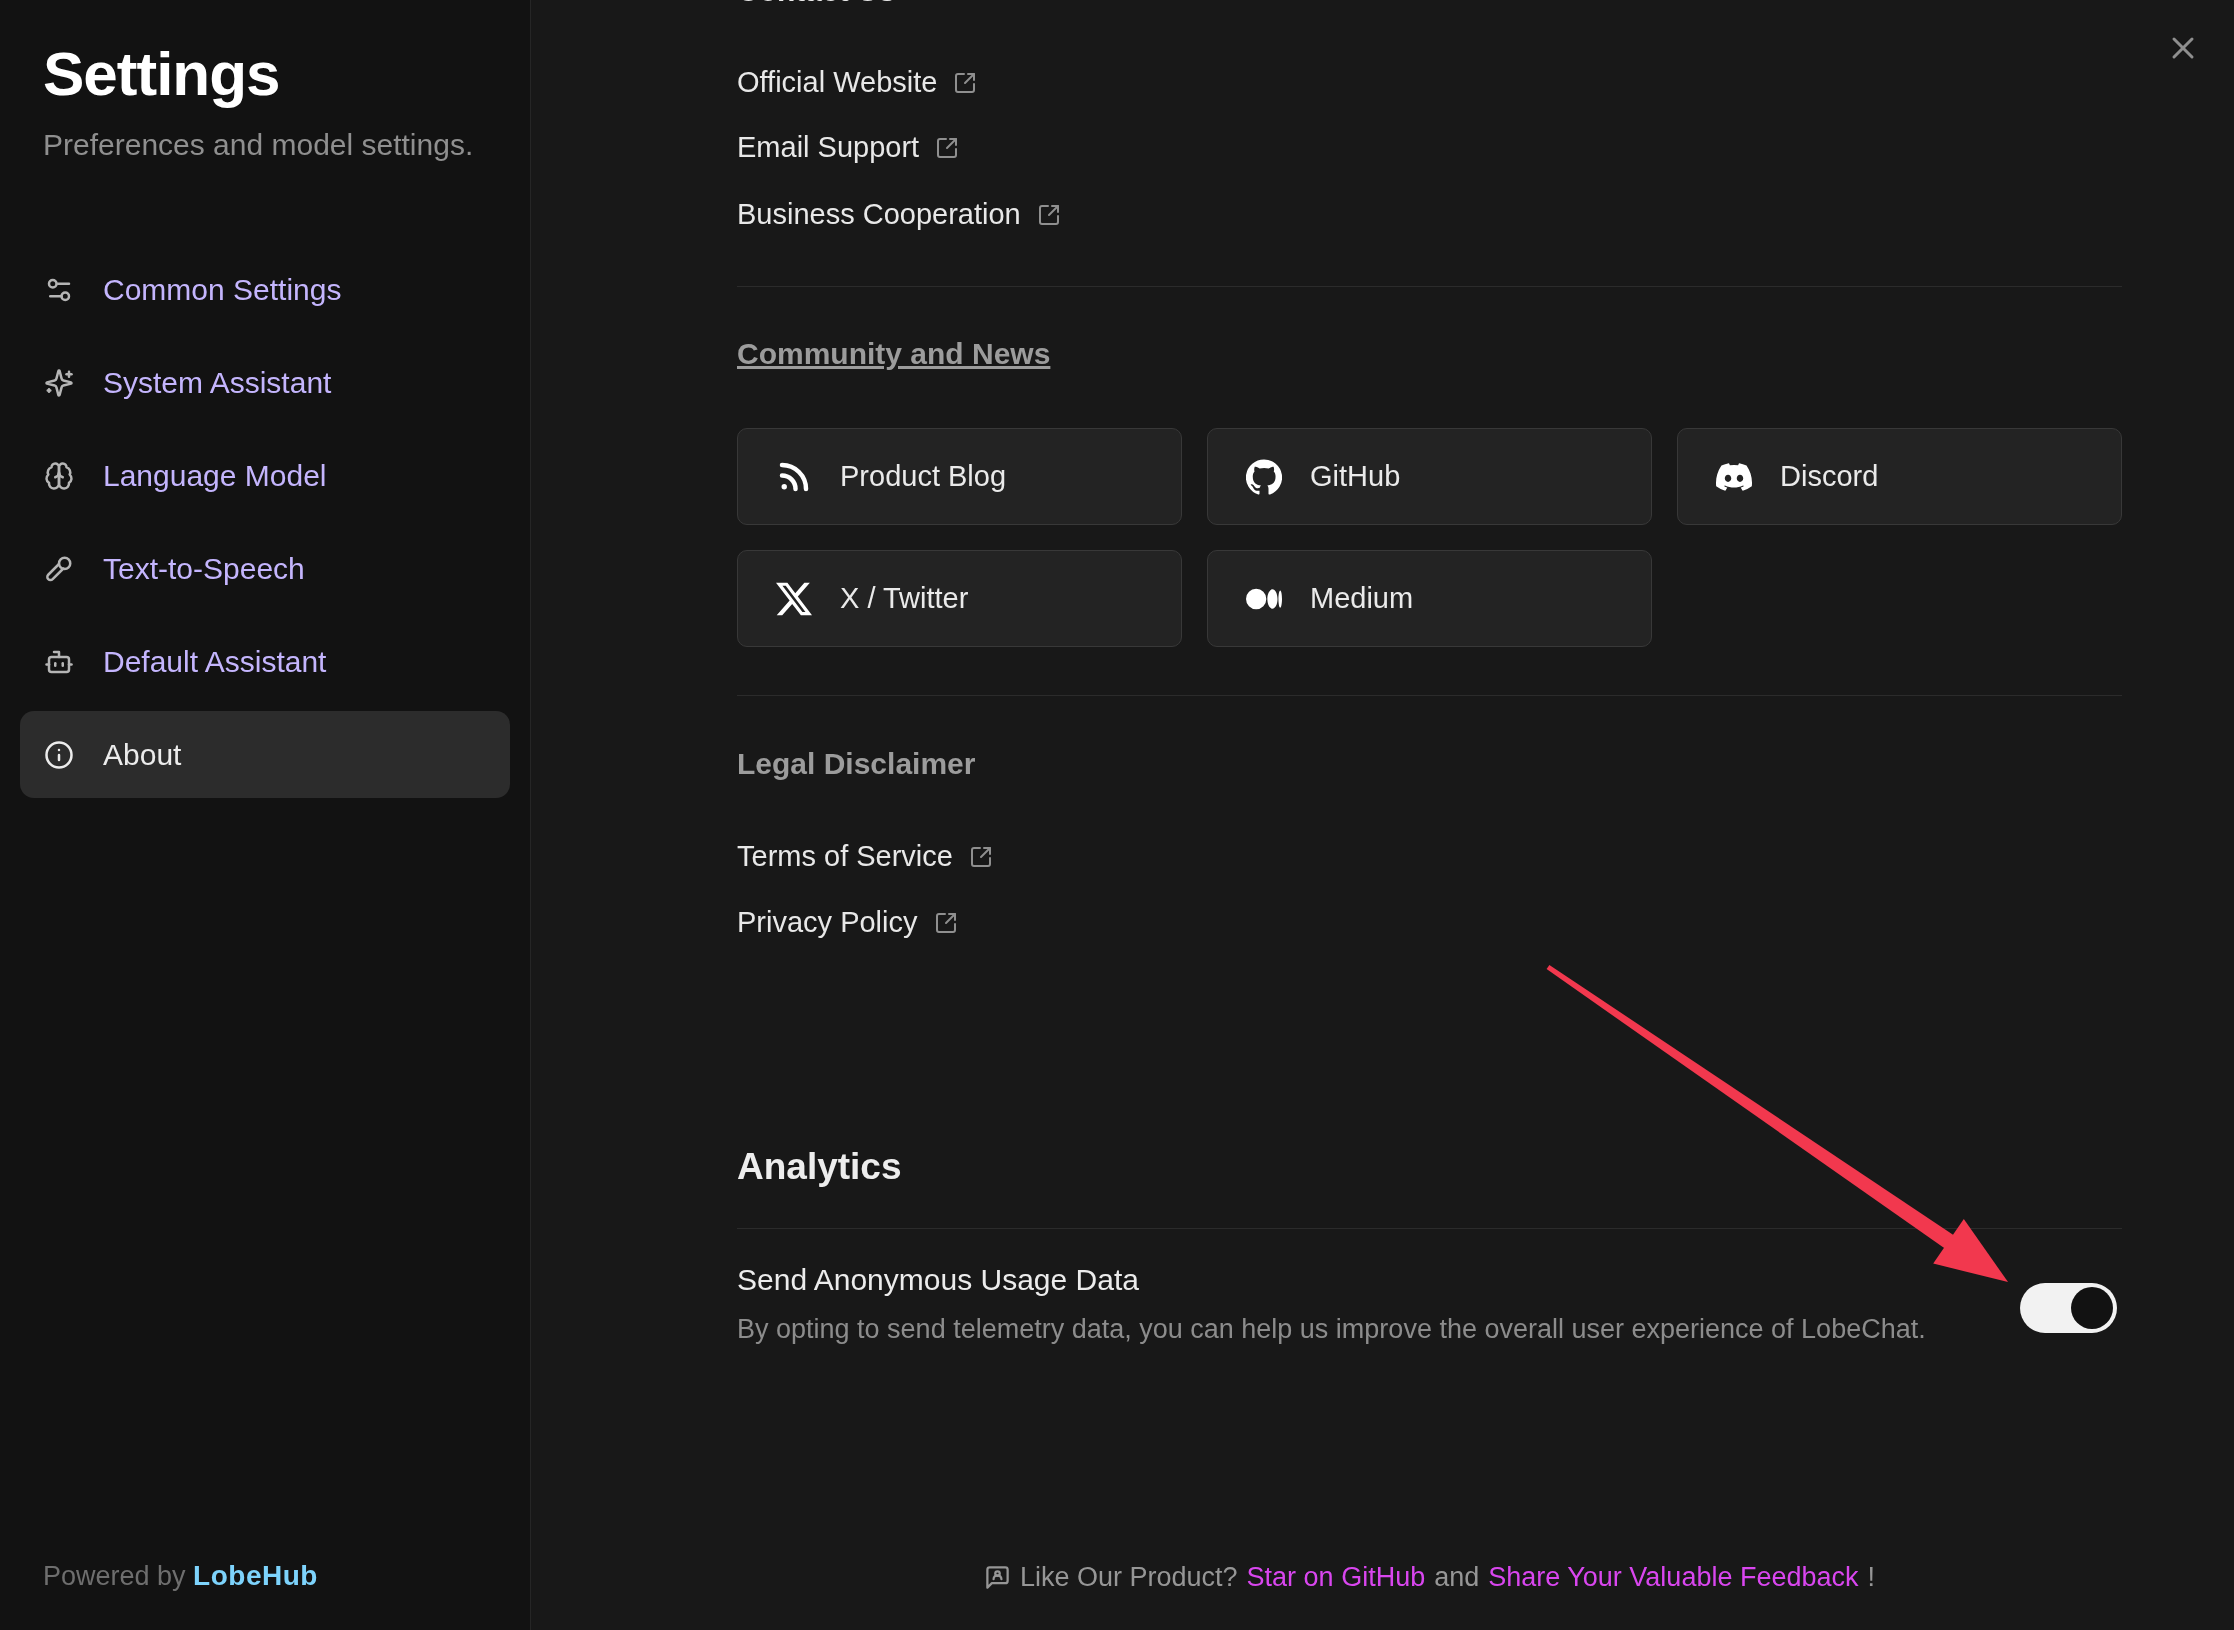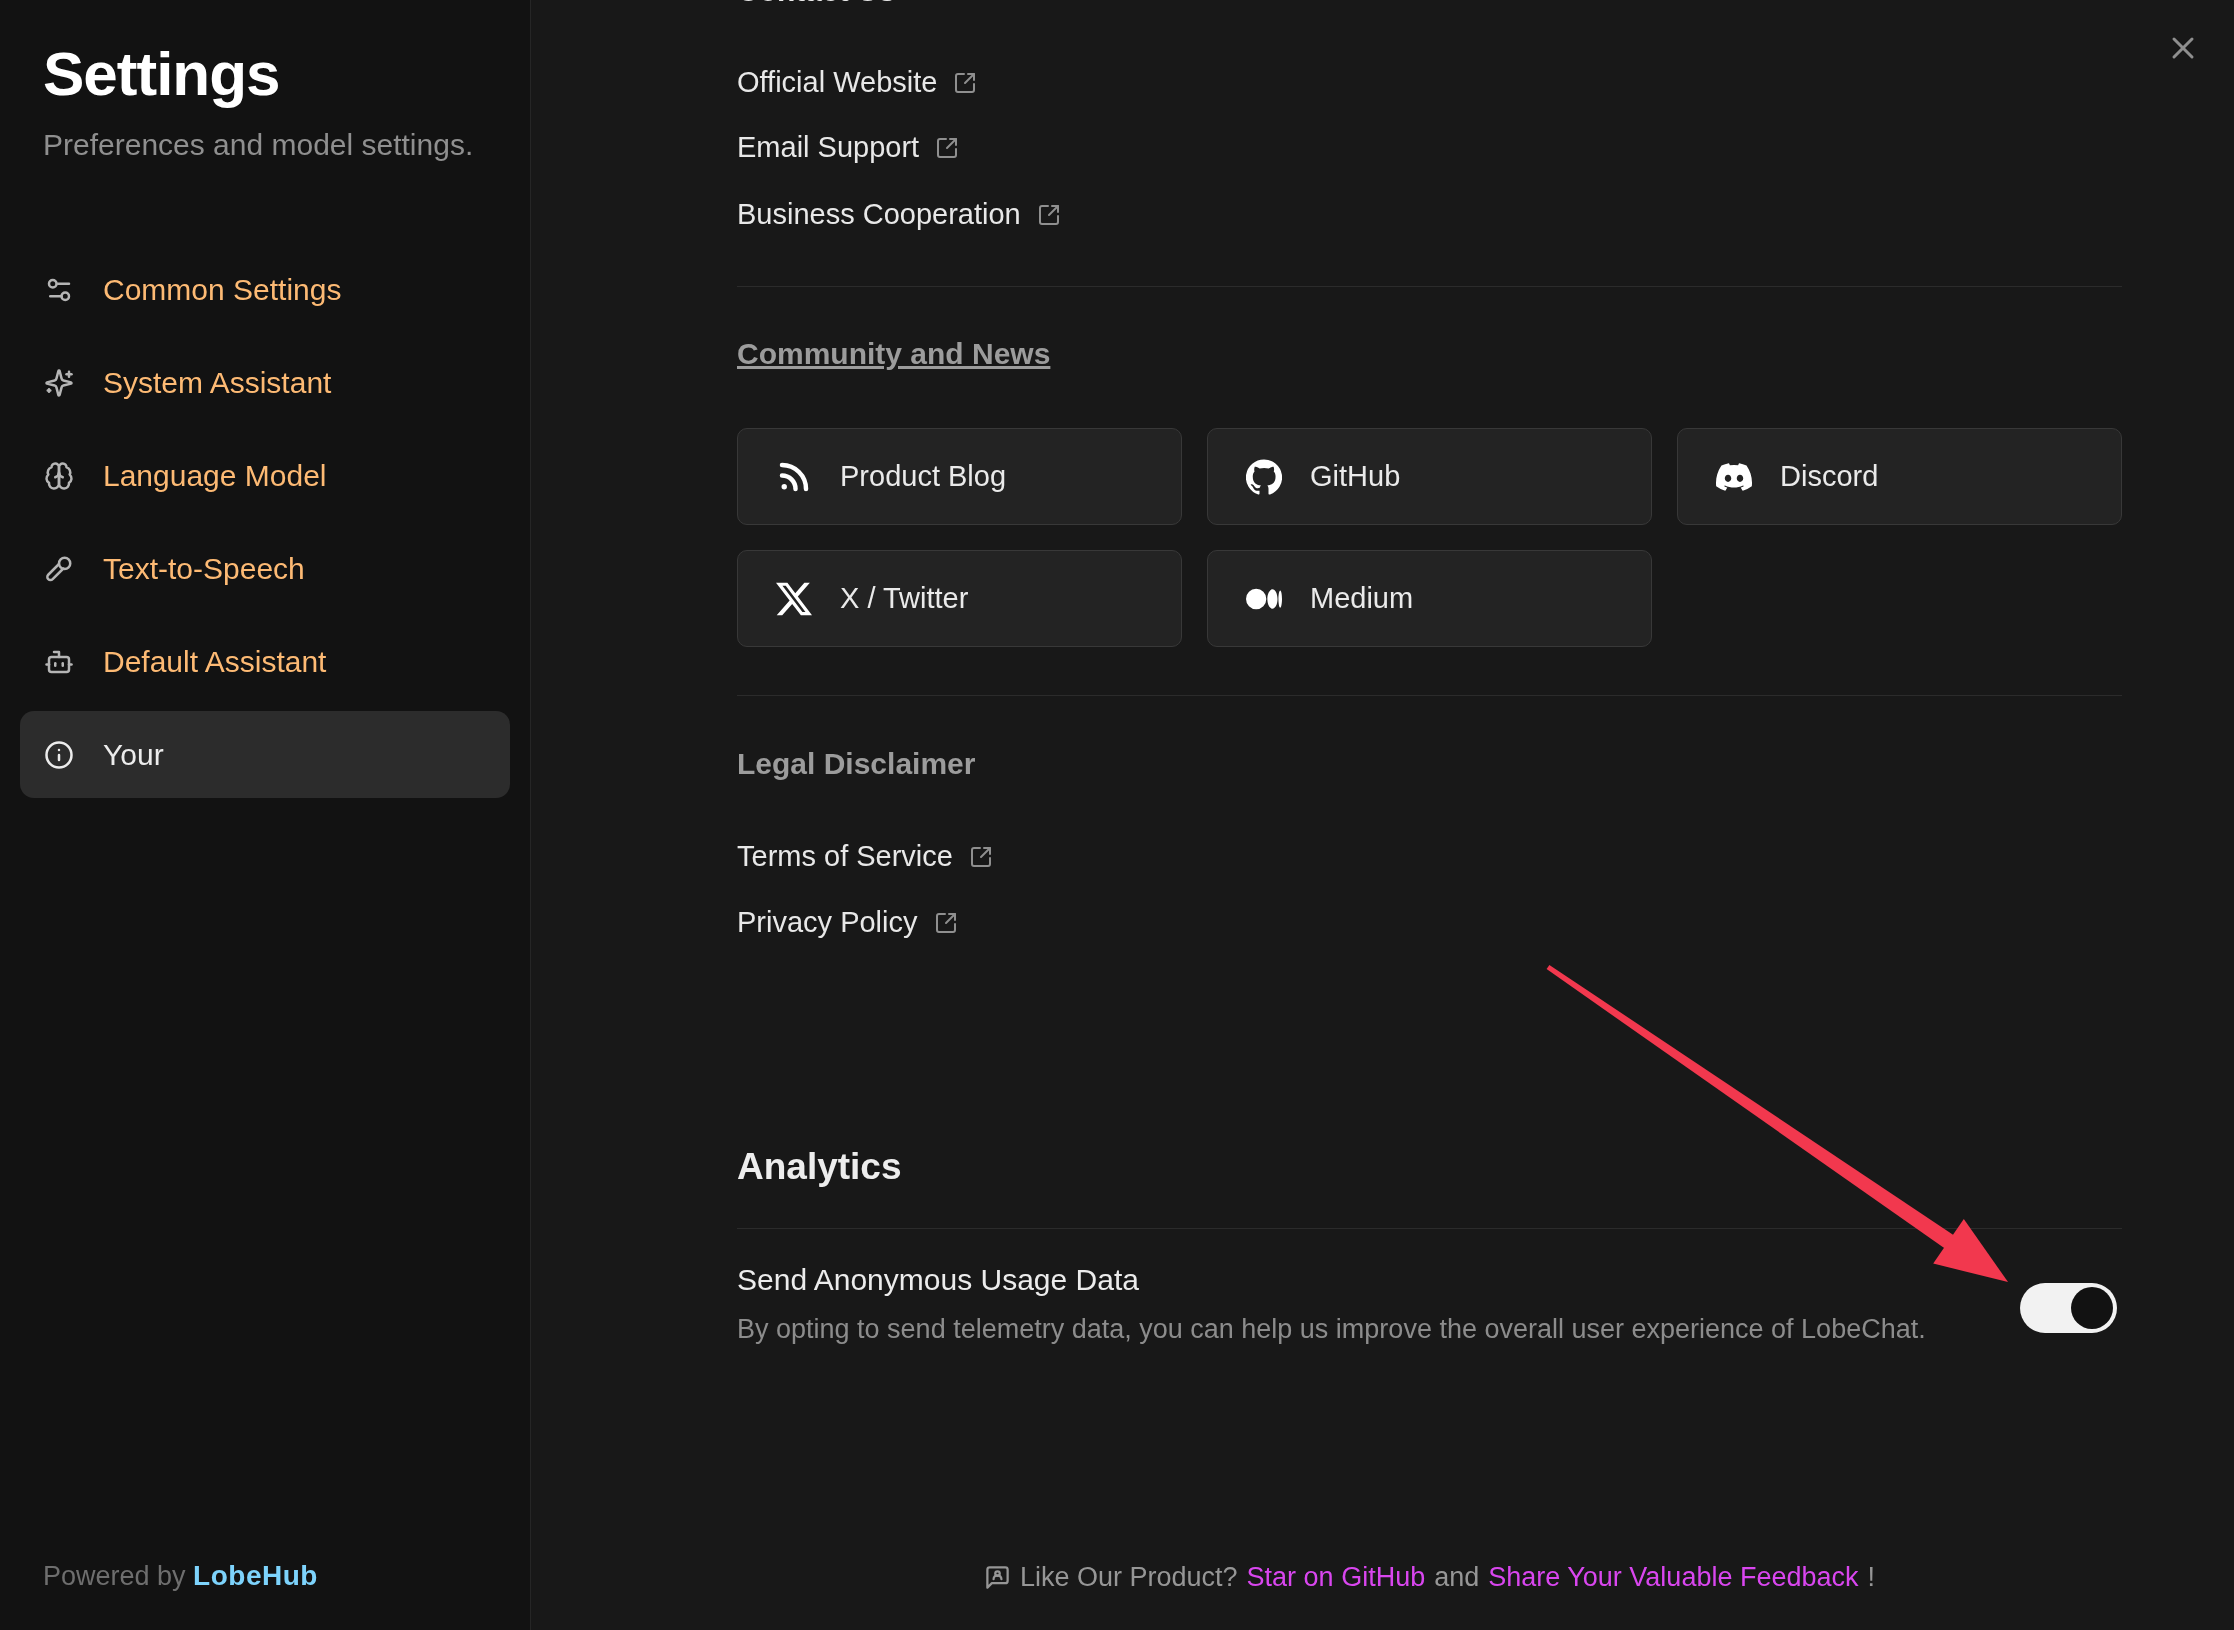--- a/index.html
+++ b/index.html
@@ -13,21 +13,21 @@
   .sidebar {
     position:absolute; left:0; top:0; width:531px; height:1630px;
     background:#121212; border-right:1px solid #262626;
   }
   .sb-title { position:absolute; left:43px; top:38px; font-size:62px; font-weight:bold; color:#ffffff; letter-spacing:-1px; }
   .sb-sub   { position:absolute; left:43px; top:128px; font-size:30px; color:#8f8f8f; }
   .menu { position:absolute; left:20px; right:20px; top:246px; }
   .menu-item {
     height:87px; margin-bottom:6px; border-radius:14px;
     display:flex; align-items:center; padding-left:24px; gap:29px;
-    color:#fdba74; font-size:30px; cursor:pointer;
+    color:#c4b5fd; font-size:30px; cursor:pointer;
   }
   .menu-item .mi { width:30px; height:30px; flex:0 0 30px; }
   .menu-item svg { width:30px; height:30px; stroke:#b5b5b5; }
   .menu-item.active { background:#2c2c2c; color:#ececec; }
   .menu-item.active svg { stroke:#ececec; }
   .powered { position:absolute; left:43px; top:1560px; font-size:27px; color:#6e6e6e; }
   .powered b { font-size:28px; color:#7dd3fc; letter-spacing:.5px;text-align:center; }
   
   .main { position:absolute; left:607px; top:0; right:0; bottom:0; overflow:hidden; }
   .close-btn { position:absolute; left:1558px; top:30px; width:36px; height:36px; cursor:pointer; }
@@ -136,21 +136,21 @@
         <span>Default Assistant</span>
       </div>
       <div class="menu-item active">
         <span class="mi">
           <svg viewBox="0 0 24 24" fill="none" stroke-width="2" stroke-linecap="round" stroke-linejoin="round">
             <circle cx="12" cy="12" r="10"></circle>
               <path d="M12 16v-4"></path>
               <path d="M12 8h.01"></path>
           </svg>
         </span>
-        <span>Your</span>
+        <span>About</span>
       </div>
     </div>
 
     <div class="powered">
       <span>Powered by</span>
       <b>LobeHub</b>
     </div>
   </div>
 
   <div class="main">

